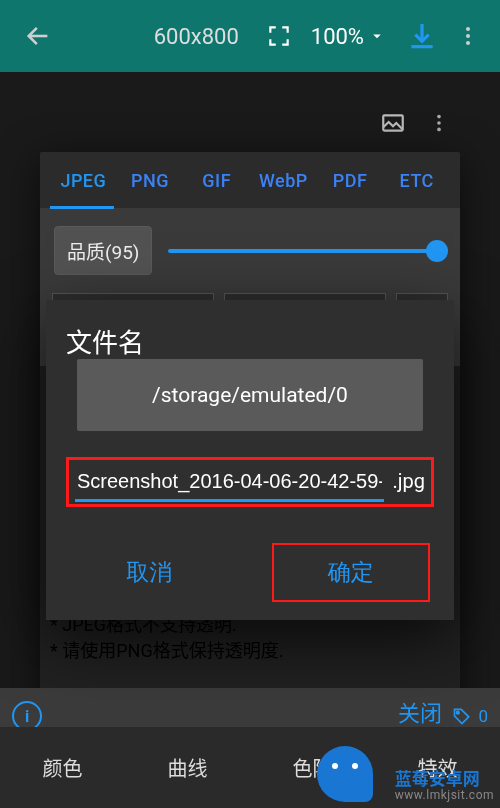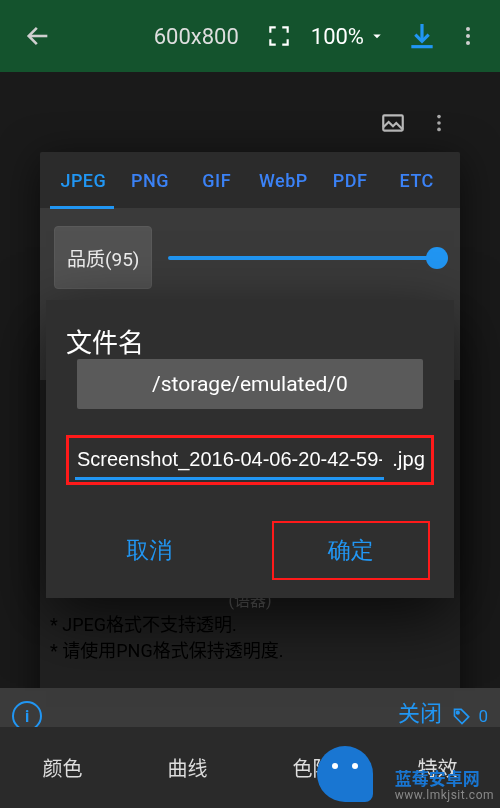--- a/index.html
+++ b/index.html
@@ -6,21 +6,21 @@
   html, body { width: 500px; height: 808px; overflow: hidden; font-family: Roboto, "Noto Sans CJK SC", sans-serif; }
   body { background: #1a1a1a; position: relative; }
 
   
   .topbar {
     height: 72px;
     padding: 0 14px 0 20px;
     display: flex;
     align-items: center;
     color: #cfcfcf;
-    background: #14532d;
+    background: #0f766e;
   }
   .topbar .back { flex: 0 0 auto; }
   .topbar .spacer { flex: 1; }
   .topbar .dim { font-size: 22px; color: #dedede; margin-right: 22px; }
   .topbar .zoom { font-size: 22px; color: #fff; display: flex; align-items: center; gap: 4px; margin-right: 18px; }
   .topbar .icon-btn { width: 36px; height: 36px; display: flex; align-items: center; justify-content: center; }
   .topbar svg { display: block; }
 
   
   .canvas-toolbar {
@@ -63,21 +63,21 @@
   }
 
   
   .quality-row {
     display: flex; align-items: center; gap: 16px;
     padding: 18px 14px 10px 14px;
     background: #3a3a3a;
   }
   .quality-btn {
     background: #525252; color: #eee; font-size: 19px;
-    padding: 17px 12px; border-radius: 4px;
+    padding: 10px 12px; border-radius: 4px;
     border: 1px solid #5a5a5a;
   }
   .slider {
     flex: 1; height: 4px; background: #2196f3; position: relative; border-radius: 2px;
   }
   .slider .thumb {
     position: absolute; right: -2px; top: 50%; transform: translate(0,-50%);
     width: 22px; height: 22px; border-radius: 50%; background: #2196f3;
   }
 
@@ -115,21 +115,21 @@
     box-shadow: 0 20px 60px rgba(0,0,0,0.7);
     padding: 22px 20px 18px 20px;
     z-index: 5;
   }
   .inner-dialog h2 {
     color: #ffffff; font-size: 26px; font-weight: 400; 
   }
   .path-chip {
     margin: 0 auto; width: 94%;
     background: #5a5a5a; color: #fff; font-size: 21px;
-    padding: 13px 10px; text-align: center; border-radius: 2px;
+    padding: 24px 10px; text-align: center; border-radius: 2px;
   }
   .filename-row {
     margin-top: 26px;
     display: flex; align-items: center; gap: 8px;
     border: 3px solid #ff1a1a;
     padding: 4px 6px 2px 6px;
   }
   .filename-input {
     flex: 1; color: #fff; font-size: 20px;
     background: transparent; border: none;

